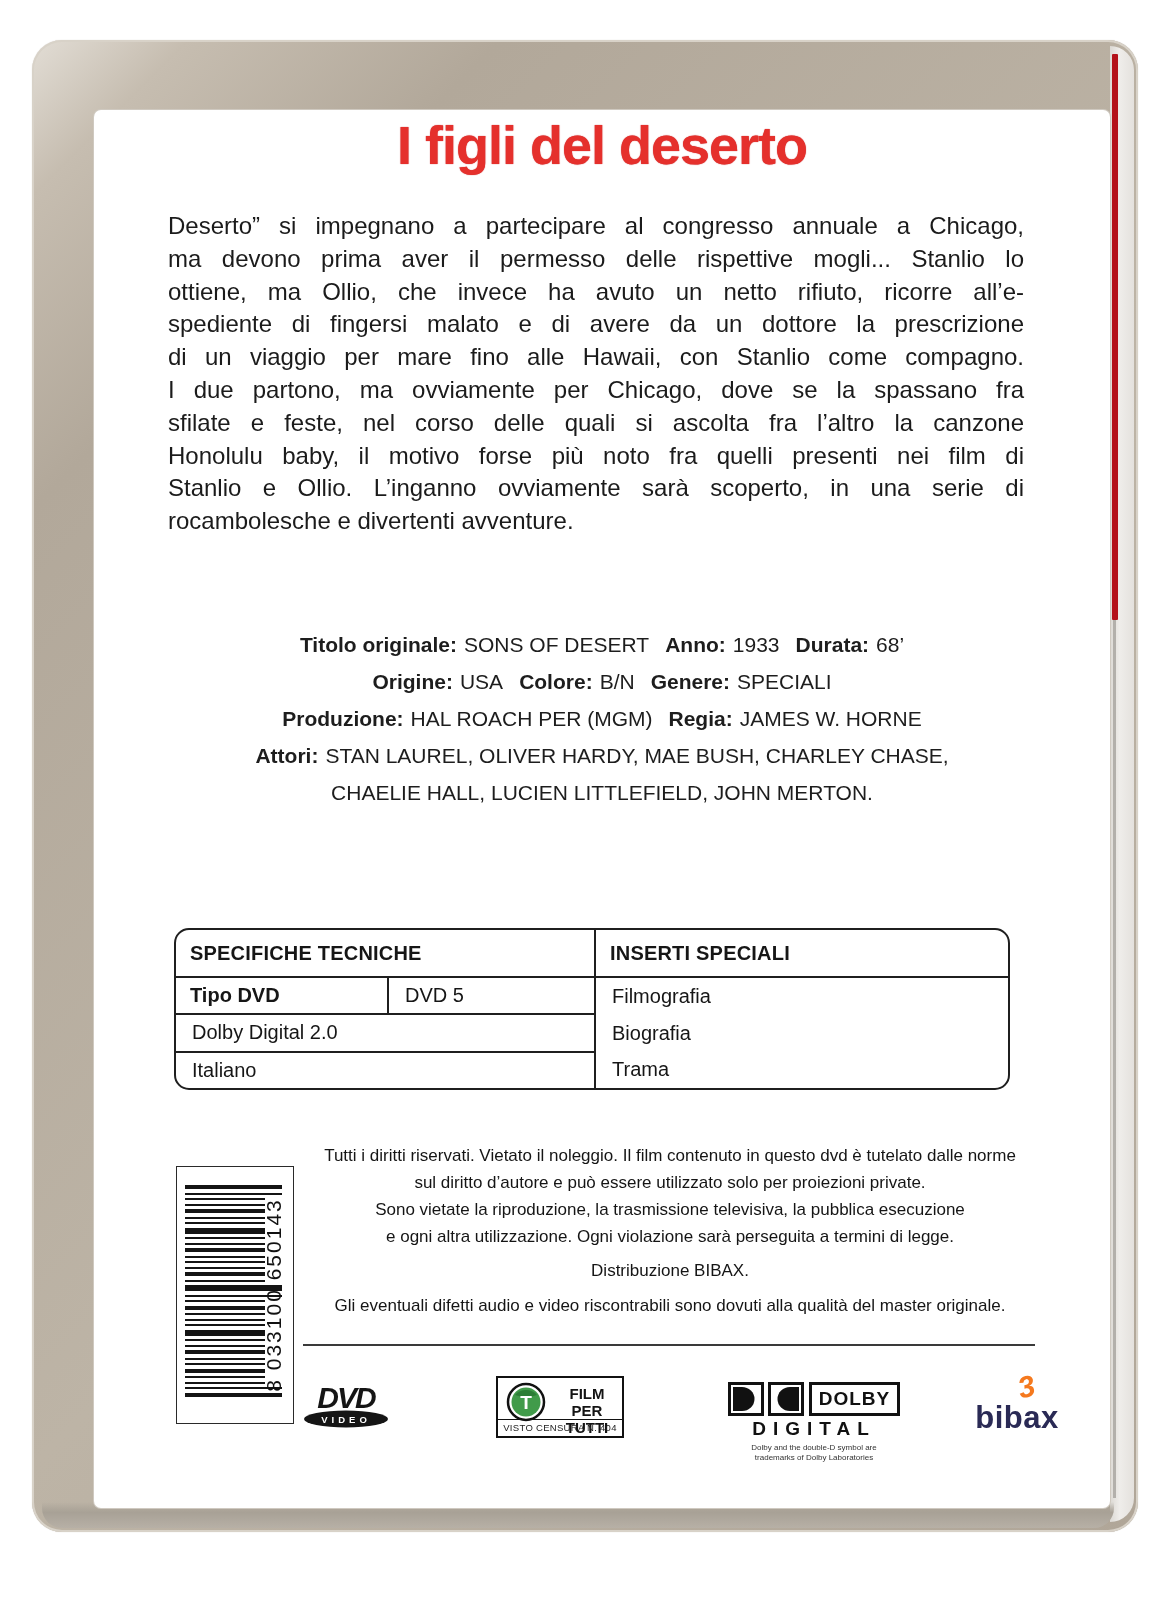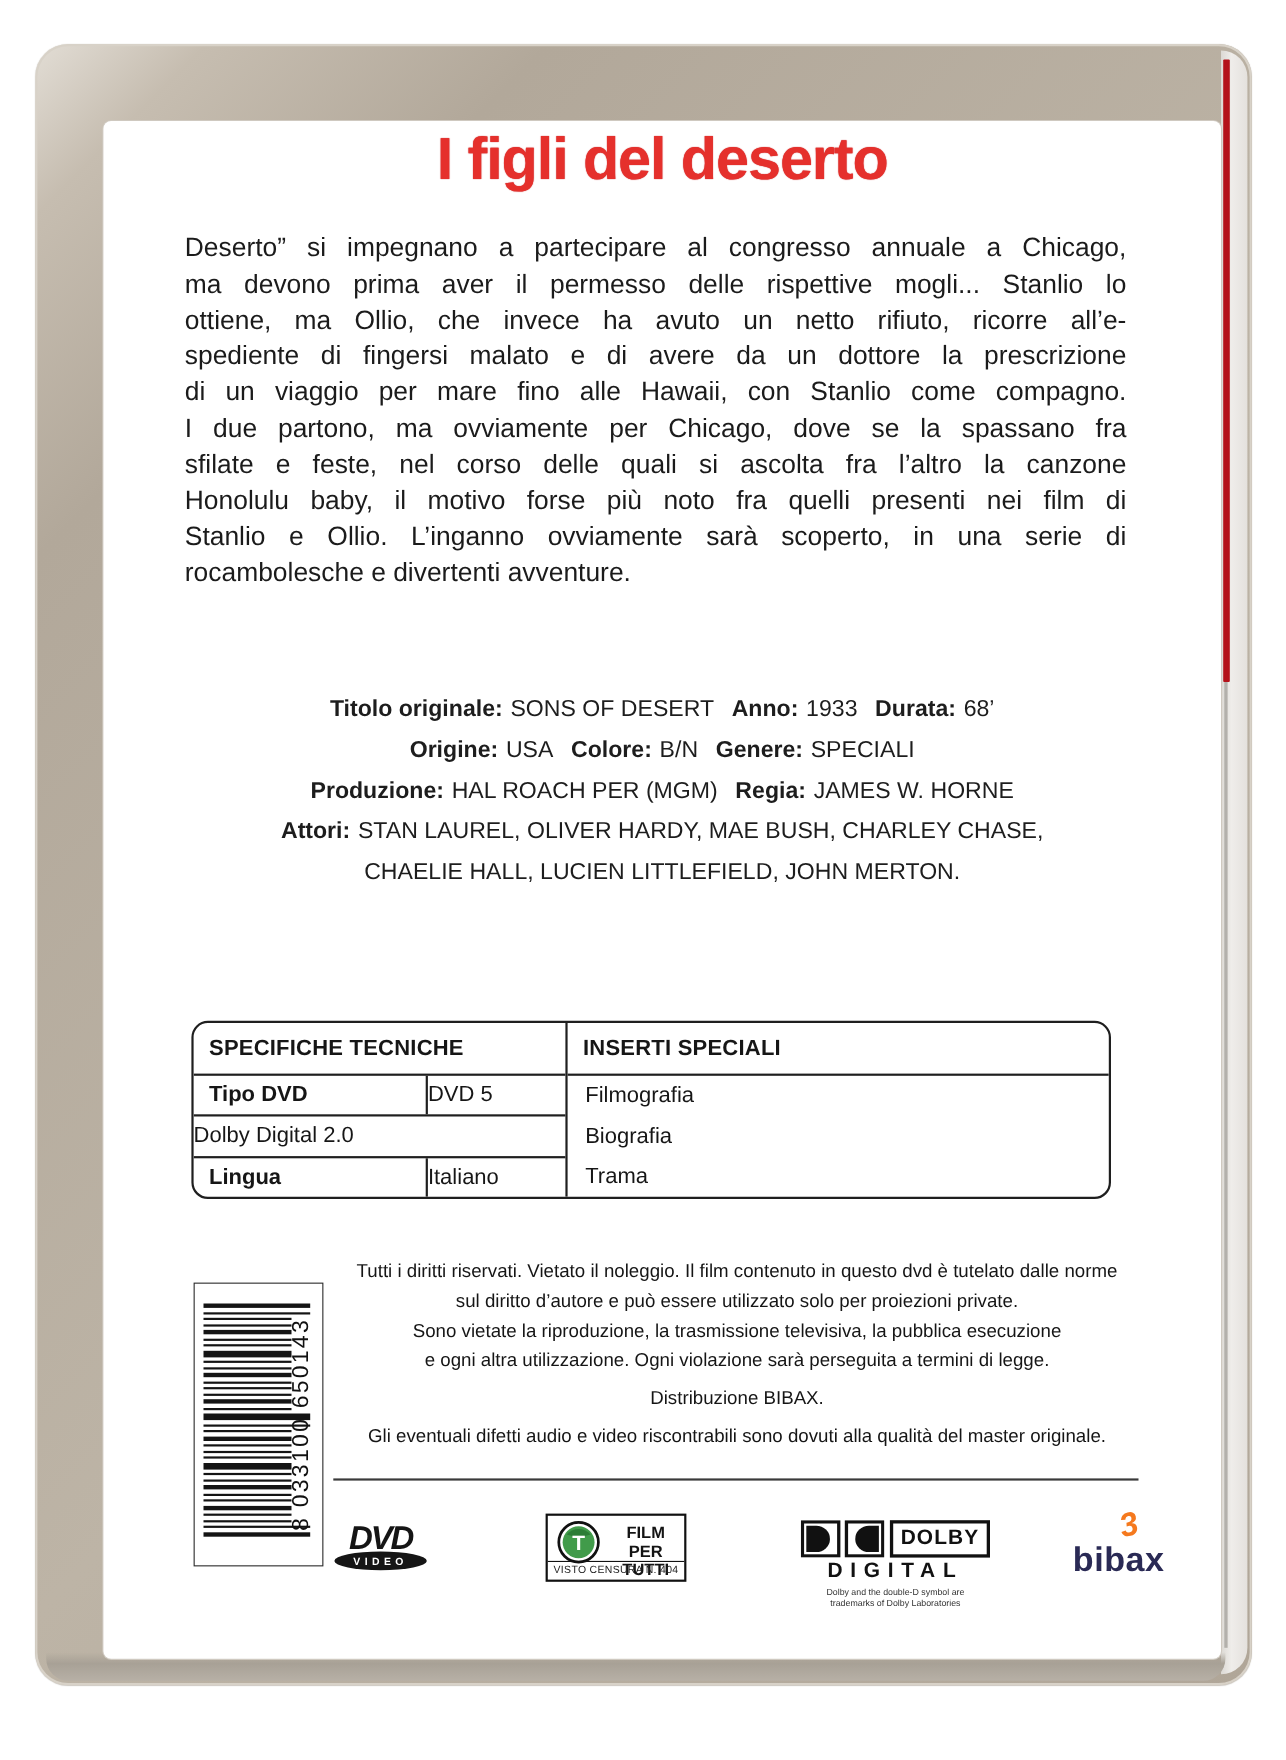--- a/index.html
+++ b/index.html
@@ -43,29 +43,29 @@
         font-size:21px;line-height:37px;color:#1d1d1d;}
   .credit-line{white-space:nowrap;}
   .credit-seg{margin-left:16px;margin-top:12px;}
   .credit-seg:first-child{margin-left:0;}
   .credit-label{font-weight:bold;margin-right:7px;}
 
   
   .specs-table{position:absolute;left:80px;top:818px;width:836px;height:162px;
         border:2.5px solid #1f1f1f;border-radius:15px;display:flex;
         font-size:20px;color:#161616;box-sizing:border-box;overflow:hidden;}
-  .specs-left{width:340px;border-right:2px solid #1f1f1f;display:flex;flex-direction:column;box-sizing:border-box;}
+  .specs-left{width:420px;border-right:2px solid #1f1f1f;display:flex;flex-direction:column;box-sizing:border-box;}
   .specs-right{flex:1;display:flex;flex-direction:column;box-sizing:border-box;}
   .tbl-hdr{height:46px;display:flex;align-items:center;padding-left:14px;
         border-bottom:2px solid #1f1f1f;font-weight:bold;letter-spacing:0.2px;}
   .spec-row{flex:1;display:flex;border-bottom:2px solid #1f1f1f;}
   .spec-row:last-child{border-bottom:none;}
   .spec-label{width:213px;display:flex;align-items:center;padding-left:14px;
         border-right:2px solid #1f1f1f;font-weight:bold;box-sizing:border-box;}
-  .spec-value{flex:1;display:flex;align-items:center;}
+  .spec-value{flex:1;display:flex;align-items:center;padding-left:16px;}
   .insert-item{flex:1;display:flex;align-items:center;padding-left:16px;}
 
   
   .barcode{position:absolute;left:82px;top:1056px;width:118px;height:258px;
         background:#fff;border:1.5px solid #2a2a2a;box-sizing:border-box;}
   .bars{position:absolute;left:8px;top:18px;}
   .bar{background:#141414;margin-bottom:3.5px;}
   .barcode-digitwrap{position:absolute;top:0;bottom:0;right:0;width:38px;}
   .barcode-digits{position:absolute;left:50%;top:50%;
         transform:translate(-50%,-50%) rotate(-90deg);
@@ -143,21 +143,20 @@
         <div class="tbl-hdr">SPECIFICHE TECNICHE</div>
         <div id="spec-rows" style="display:flex;flex-direction:column;flex:1;">
             <div class="spec-row">
               <div class="spec-label">Tipo DVD</div>
               <div class="spec-value">DVD 5</div>
             </div>
             <div class="spec-row">
               <div class="spec-value">Dolby Digital 2.0</div>
             </div>
             <div class="spec-row">
-              <div class="spec-label">Lingua</div>
               <div class="spec-value">Italiano</div>
             </div>
           </div>
       </div>
       <div class="specs-right">
         <div class="tbl-hdr">INSERTI SPECIALI</div>
         <div id="insert-items" style="display:flex;flex-direction:column;flex:1;">
             <div class="insert-item">Filmografia</div>
             <div class="insert-item">Biografia</div>
             <div class="insert-item">Trama</div>

